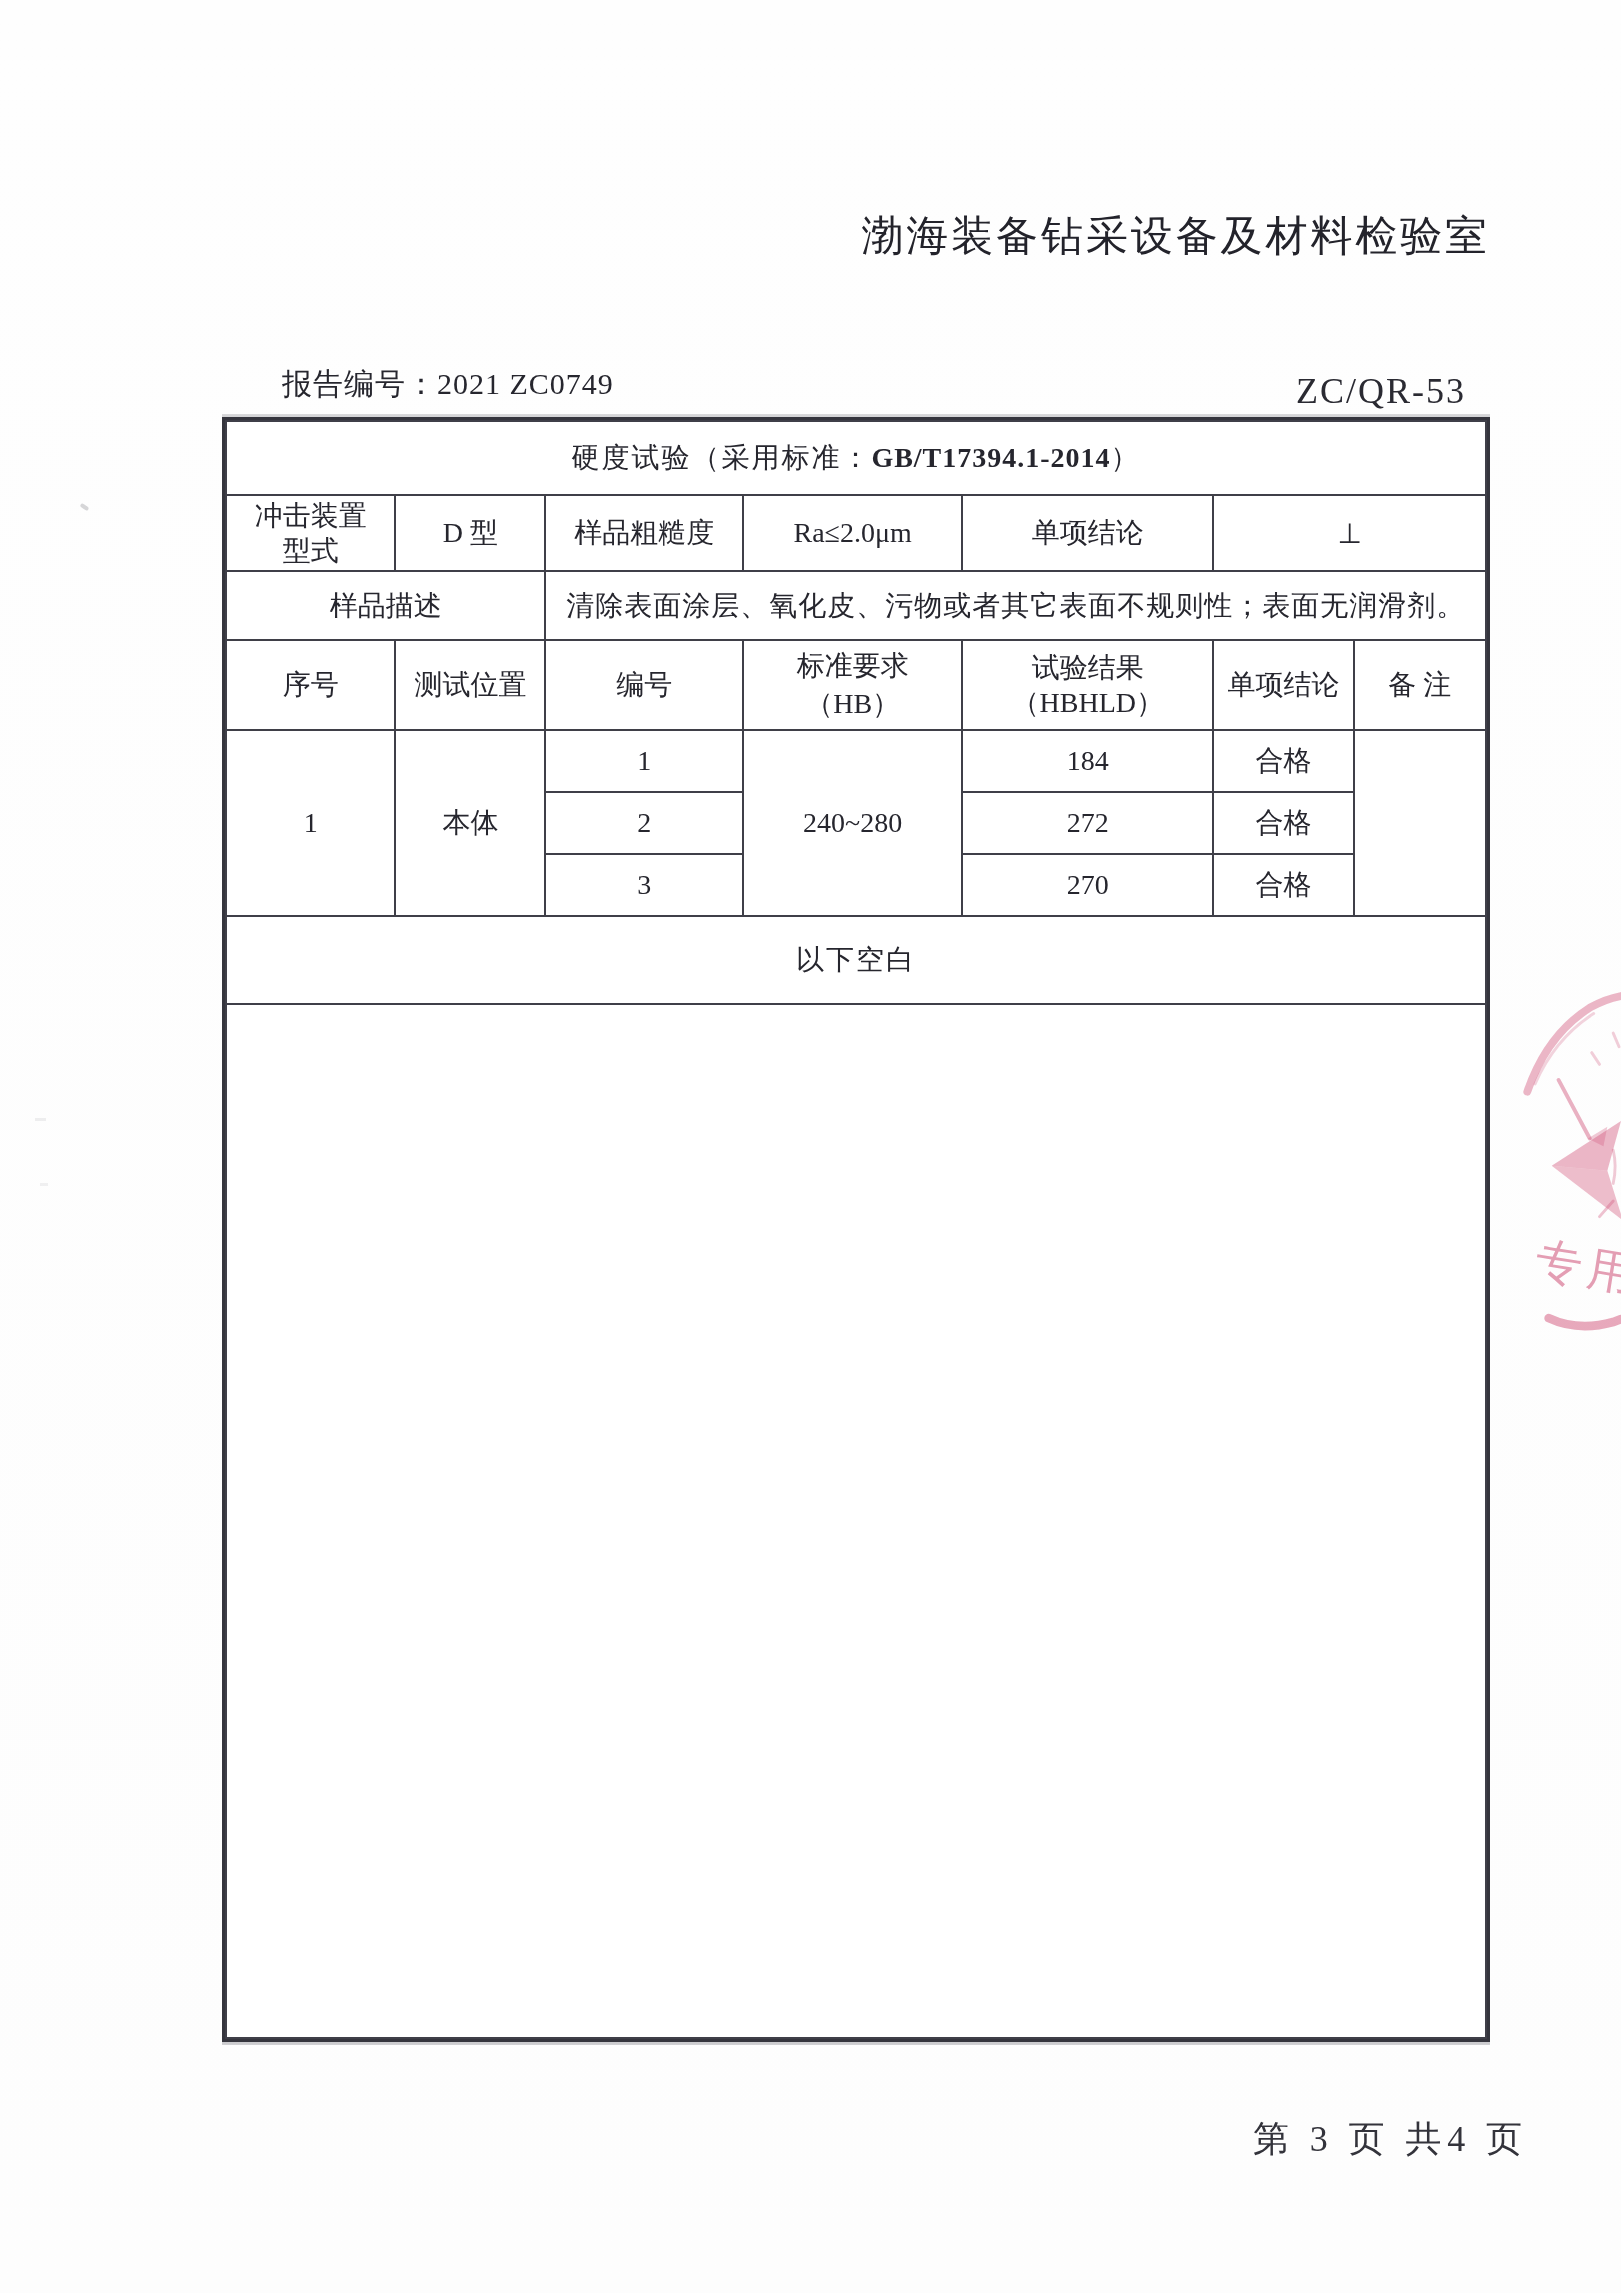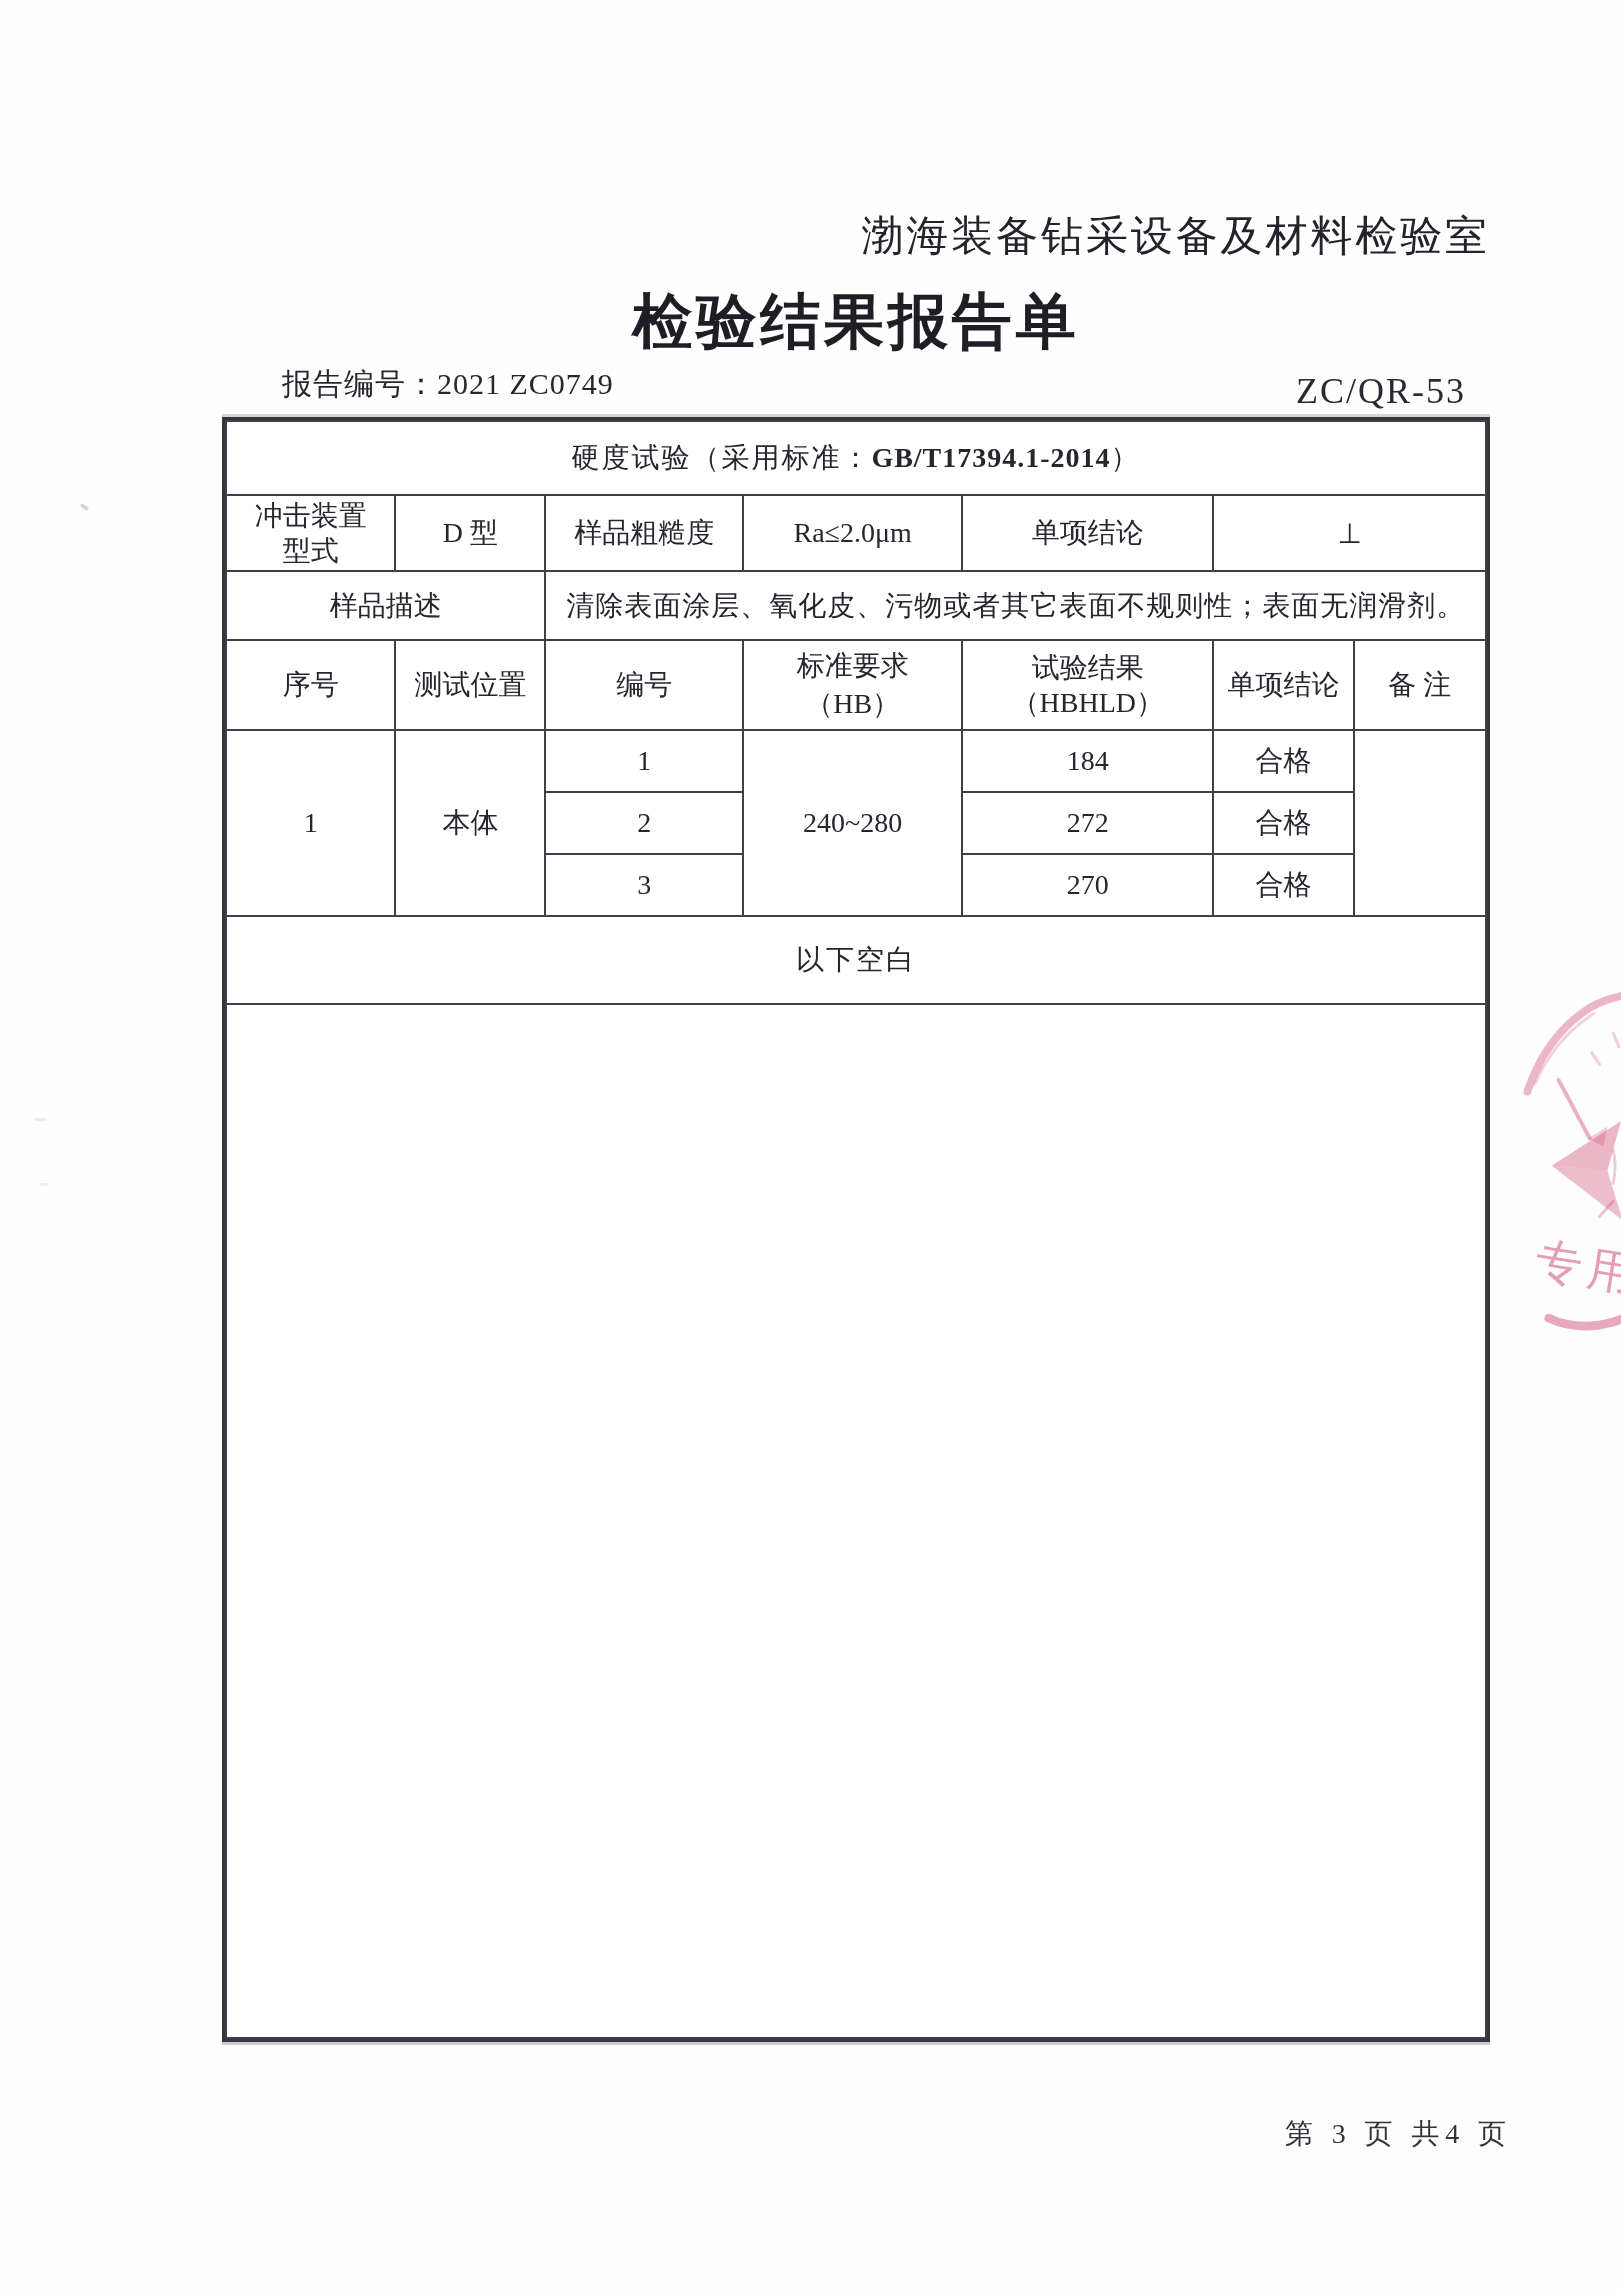--- a/index.html
+++ b/index.html
@@ -63,39 +63,38 @@
   tr.r-sect{height:74px;}
   tr.r-dev{height:76px;}
   tr.r-desc{height:69px;}
   tr.r-head{height:90px;}
   tr.r-data{height:62px;}
   tr.r-blank{height:88px;}
 
   
   .footer-page{
     position:absolute;left:1253px;top:2115px;
-    font-size:28px;letter-spacing:5.9px;color:#33333b;margin-left:32px;
+    font-size:36px;letter-spacing:5.9px;color:#33333b;
   }
 
   
   .stamp{position:absolute;left:1498px;top:973px;width:123px;height:374px;pointer-events:none;}
 
   
   .artifact{position:absolute;background:#8b8b93;}
   .a1{left:80px;top:505px;width:8.8px;height:3.9px;transform:rotate(35deg);opacity:.35;border-radius:2px;}
   .a2{left:35px;top:1118px;width:10.8px;height:2.9px;opacity:.14;}
   .a3{left:40px;top:1183px;width:7.8px;height:2.9px;opacity:.12;}
 </style>
 </head>
 <body>
 
 <div class="page">
 
   <div class="org-title">渤海装备钻采设备及材料检验室</div>
-  <div class="doc-title">检验结果报告单</div>
 
   <div class="report-no"><span>报告编号：</span><span>2021 ZC0749</span></div>
 
   <div class="form-code">ZC/QR-53</div>
 
   <div class="tbl-wrap">
     <table class="report">
       <colgroup>
         <col style="width:13.45%">
           <col style="width:11.90%">

